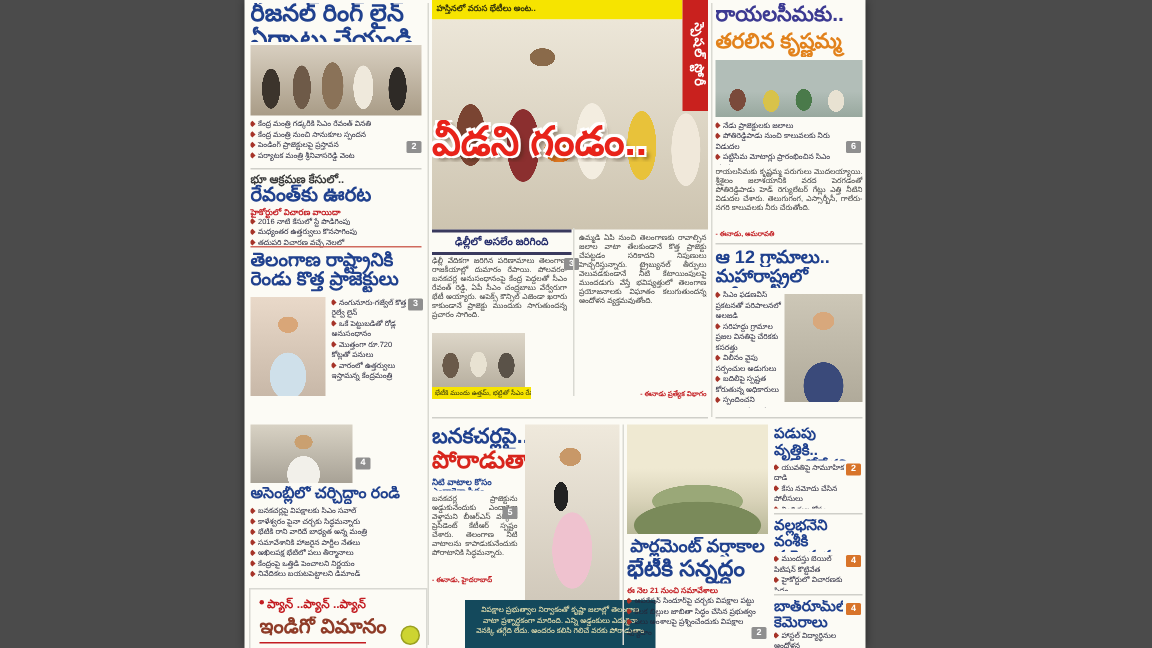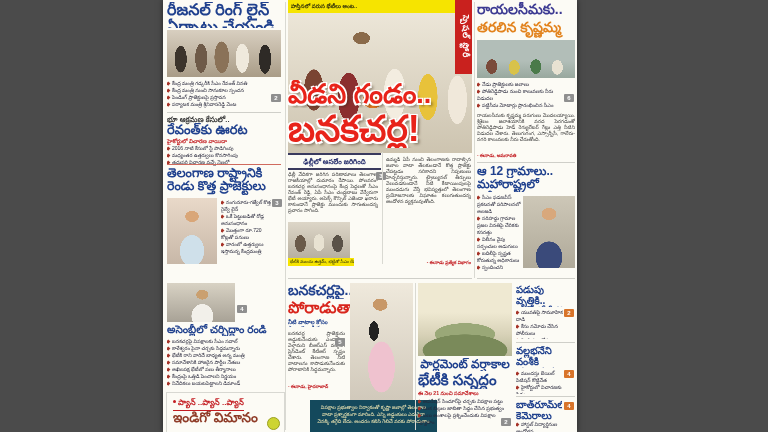--- a/index.html
+++ b/index.html
@@ -137,32 +137,31 @@
       <li>బనకచర్లపై విపక్షాలకు సీఎం సవాల్</li>
       <li>కాళేశ్వరం పైనా చర్చకు సిద్ధమన్నారు</li>
       <li>భేటీకి రాని వారిదే బాధ్యత అన్న మంత్రి</li>
       <li>సమావేశానికి హాజరైన పార్టీల నేతలు</li>
       <li>అఖిలపక్ష భేటీలో పలు తీర్మానాలు</li>
       <li>కేంద్రంపై ఒత్తిడి పెంచాలని నిర్ణయం</li>
       <li>నివేదికలు బయటపెట్టాలని డిమాండ్</li>
     </ul>
 
     <div class="abs" style="left:3px;top:392px;width:117px;height:40px;border:1px solid #d8d8d2">
-      <div class="abs redline" style="left:6px;top:5px;font-size:8px;border-bottom:1px solid #c31d22;padding-bottom:1px"><span class="dotred"></span><span>ప్యాన్ ..ప్యాన్ ..ప్యాన్</span></div>
+      <div class="abs redline" style="left:6px;top:5px;font-size:8px;border-bottom:1px solid #c31d22;padding-bottom:19px"><span class="dotred"></span><span>ప్యాన్ ..ప్యాన్ ..ప్యాన్</span></div>
       <h2 class="abs hb hr-brown" style="left:6px;top:18px;width:100px;height:20px;font-size:13.5px">ఇండిగో విమానం</h2>
       <div class="abs circle-logo" style="right:4px;bottom:3px"></div>
     </div>
 
     <div class="abs vrule" style="left:122px;top:2px;height:428px"></div>
 
     <div class="abs ystrip" style="left:125px;top:0;width:161px;height:13px">హస్తినలో వరుస భేటీలు అంట..</div>
     <div class="abs photo ph-main" style="left:125px;top:13px;width:184px;height:140px"></div>
     <div class="abs ribbon" style="left:292px;top:0;width:17px;height:74px">స్పెషల్ స్టోరీ</div>
     <div class="abs mainhead" style="left:125px;top:80px;width:168px;font-size:27px;line-height:28px">వీడని గండం..</div>
-    <div class="abs mainhead" style="left:125px;top:110px;width:184px;font-size:36px;line-height:38px">బనకచర్ల!</div>
     <div class="abs subheadbox" style="left:125px;top:153px;width:93px;height:13px">ఢిల్లీలో అసలేం జరిగింది</div>
     <p class="abs bodytxt" style="left:125px;top:171px;width:90px;height:48px">ఢిల్లీ వేదికగా జరిగిన పరిణామాలు తెలంగాణ రాజకీయాల్లో దుమారం రేపాయి. పోలవరం-బనకచర్ల అనుసంధానంపై కేంద్ర పెద్దలతో సీఎం రేవంత్ రెడ్డి, ఏపీ సీఎం చంద్రబాబు వేర్వేరుగా భేటీ అయ్యారు. అపెక్స్ కౌన్సిల్ ఎజెండా ఖరారు కాకుండానే ప్రాజెక్టు ముందుకు సాగుతుందన్న ప్రచారం సాగింది.</p>
     <span class="abs badge" style="left:213px;top:172px">3</span>
     <div class="abs vrule" style="left:219px;top:152px;height:112px"></div>
     <div class="abs photo ph-cmsmall" style="left:125px;top:222px;width:62px;height:36px"></div>
     <div class="abs caption" style="left:125px;top:258px;width:62px;height:8px">భేటీకి ముందు ఉత్తమ్, భట్టితో సీఎం రేవంత్</div>
     <p class="abs bodytxt" style="left:223px;top:156px;width:85px;height:102px">ఉమ్మడి ఏపీ నుంచి తెలంగాణకు రావాల్సిన జలాల వాటా తేలకుండానే కొత్త ప్రాజెక్టు చేపట్టడం సరికాదని నిపుణులు హెచ్చరిస్తున్నారు. ట్రైబ్యునల్ తీర్పులు వెలువడకుండానే నీటి కేటాయింపులపై ముందడుగు వేస్తే భవిష్యత్తులో తెలంగాణ ప్రయోజనాలకు విఘాతం కలుగుతుందన్న ఆందోళన వ్యక్తమవుతోంది.</p>
     <div class="abs byline" style="left:223px;top:260px;width:85px">- ఈనాడు ప్రత్యేక విభాగం</div>
 
     <div class="abs rule" style="left:125px;top:278px;width:184px"></div>

